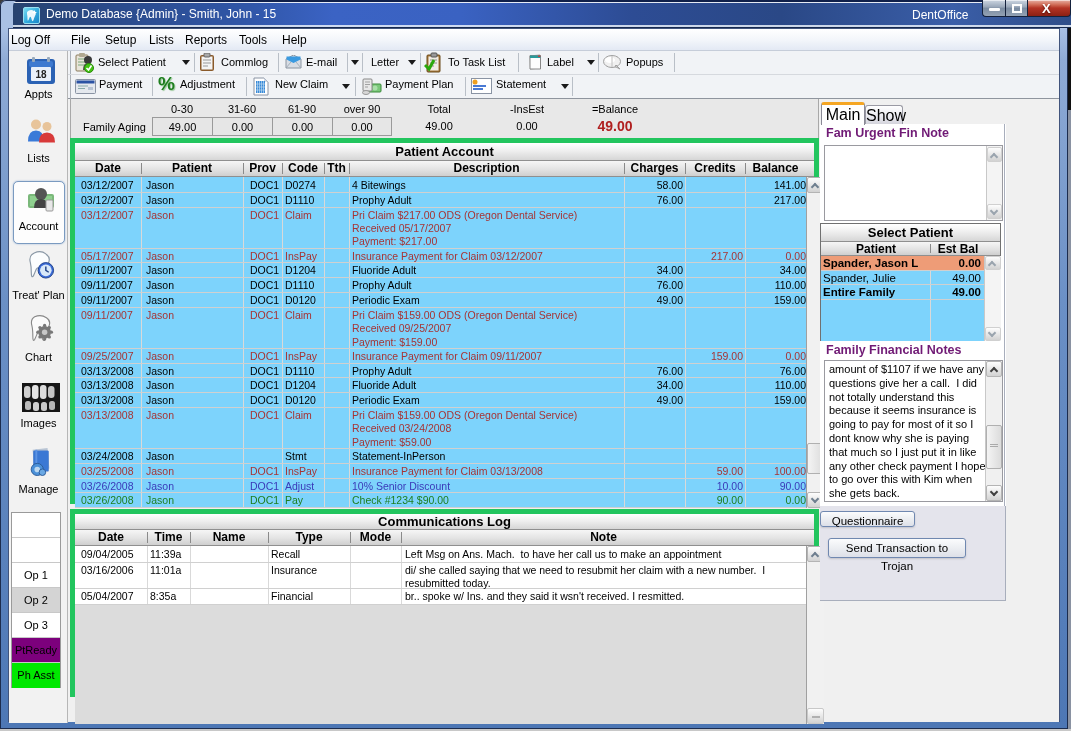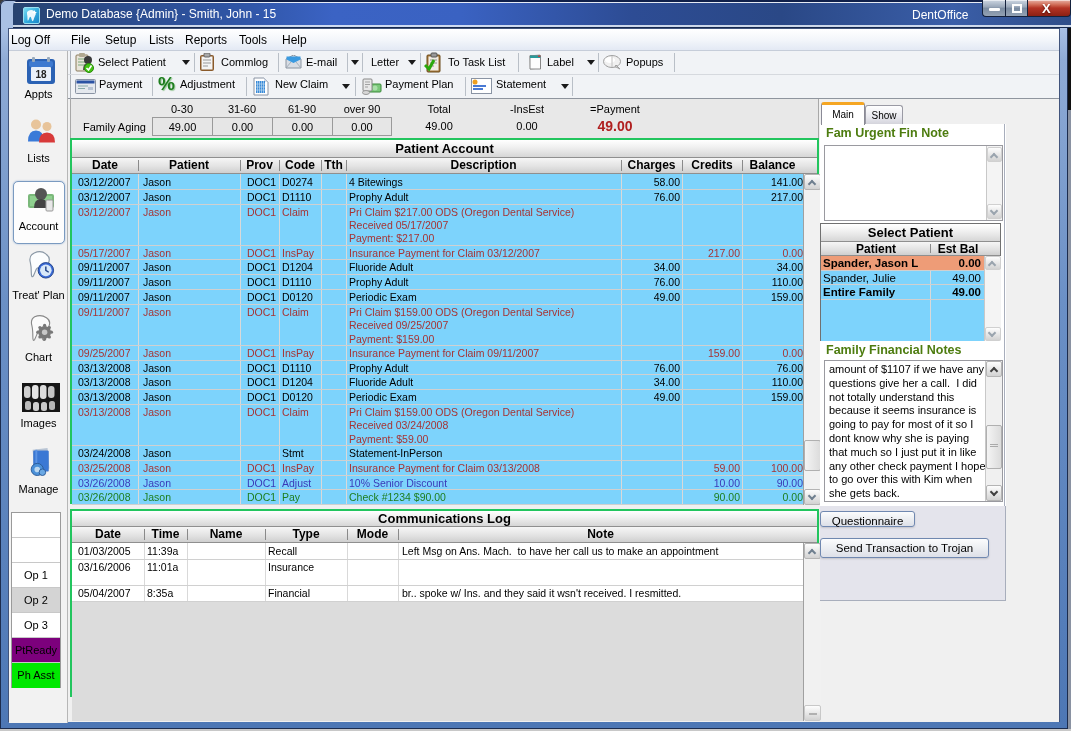--- a/index.html
+++ b/index.html
@@ -35,45 +35,45 @@
 #toolbar .lborder{position:absolute;left:2px;top:0;width:1px;height:48px;background:#aab0b8;}
 .tsep{position:absolute;width:1px;background:#b9bfc7;}
 .tbtxt{position:absolute;font-size:11px;color:#000;top:3px;}
 .tarrow{position:absolute;width:0;height:0;border-left:4px solid transparent;border-right:4px solid transparent;border-top:5px solid #1a1a1a;}
 .ticon{position:absolute;}
 
 #aging{position:absolute;left:61px;top:70px;width:749px;height:39px;background:#e8e8e8;border-left:1px solid #a8a8a8;border-right:1px solid #a8a8a8;font-size:11px;color:#000;}
 .agbox{position:absolute;top:18px;width:60px;height:19px;border:1px solid #9a9a9a;border-right:none;text-align:center;line-height:18px;background:#e6e6e6;}
 .aglab{position:absolute;top:4px;width:60px;text-align:center;}
 .agval{position:absolute;top:21px;width:60px;text-align:center;}
-.grid{position:absolute;background:#fff;border:2px solid #22c55e;}
+.grid{position:absolute;background:#fff;border:5px solid #22c55e;}
 .gtitle{position:absolute;left:0;top:0;width:100%;height:18px;background:linear-gradient(180deg,#ffffff 0%,#efefef 45%,#d6d6d6 100%);border-bottom:1px solid #8f8f8f;text-align:center;font-weight:bold;font-size:13px;color:#000;line-height:17px;}
 .ghead{position:absolute;left:0;width:100%;background:linear-gradient(180deg,#f6f6f6 0%,#e3e3e3 55%,#cfcfcf 100%);border-bottom:1px solid #8f8f8f;font-weight:bold;font-size:12px;color:#000;}
 .ghead i{position:absolute;top:0;bottom:0;font-style:normal;text-align:center;}
 .ghead .tick{position:absolute;top:2px;bottom:2px;width:1px;background:#8a8a8a;}
 .rows{position:absolute;left:0;overflow:hidden;background:#7dd3fc;}
 .colline{position:absolute;top:0;bottom:0;width:1px;background:#d9d9d9;}
 .grow{position:absolute;left:0;width:100%;border-bottom:1px solid #d0d0d0;font-size:10.5px;white-space:nowrap;}
 .grow i{position:absolute;font-style:normal;top:1px;}
 .red{color:#a63434;}.blue{color:#3a3ab8;}.green{color:#1e7e1e;}
 .num{text-align:right;}
 
 .sbar{position:absolute;background:#f1f1f1;border-left:1px solid #a0a0a0;}
 .sbtn{position:absolute;left:0;width:100%;background:linear-gradient(180deg,#fdfdfd 0%,#e8e8e8 50%,#d2d2d2 100%);border:1px solid #b4b4b4;border-radius:2px;}
 .chev{position:absolute;width:6px;height:6px;border-left:2px solid #6f7f8f;border-top:2px solid #6f7f8f;}
 .chev.up{transform:rotate(45deg);}
 .chev.down{transform:rotate(225deg);}
 .sthumb{position:absolute;left:0;width:100%;background:linear-gradient(90deg,#f4f4f4,#dcdcdc);border:1px solid #b0b0b0;border-radius:2px;}
 
 #rpanel{position:absolute;left:811px;top:70px;width:186px;height:502px;background:#fff;}
 #rpanel .graybot{position:absolute;left:0;top:407px;width:186px;height:95px;background:#e4e4ec;border-right:1px solid #a8aebc;border-bottom:1px solid #a8aebc;}
-.tab{position:absolute;font-size:10px;text-align:center;}
+.tab{position:absolute;font-size:16px;text-align:center;}
 #tab-main{left:1px;top:3px;width:44px;height:23px;background:#fff;border:1px solid #8a8a96;border-bottom:none;border-top:3px solid #f5a623;border-radius:3px 3px 0 0;line-height:20px;}
 #tab-show{left:45px;top:6px;width:38px;height:19px;background:linear-gradient(180deg,#ffffff 0%,#e9e9ef 60%,#d4d4dc 100%);border:1px solid #9a9aa4;border-bottom:none;border-radius:3px 3px 0 0;line-height:19px;}
-.rphead{position:absolute;left:6px;font-size:12.5px;font-weight:bold;color:#4d7c0f;}
+.rphead{position:absolute;left:6px;font-size:12.5px;font-weight:bold;color:#701a75;}
 .rpbox{position:absolute;left:4px;width:179px;border:1px solid #9a9aa0;background:#fff;}
 #spgrid{position:absolute;left:0px;top:124px;width:181px;height:118px;border:1px solid #707070;background:#fff;}
 .rpbtn{position:absolute;font-size:11.5px;color:#000;text-align:center;background:linear-gradient(180deg,#fbfcfd 0%,#eceef2 50%,#dde0e8 100%);border:1px solid #7088b0;border-radius:3px;box-shadow:0 1px 2px rgba(0,0,0,.15);}
 </style></head>
 <body>
 <div id="desk-tr"></div>
 <div style="position:absolute;left:1068px;top:110px;width:3px;height:621px;background:#8a92a2"></div>
 <div id="desk-bot"></div>
 <div id="win">
 <div id="titlebar">
@@ -291,21 +291,21 @@
     <div class="aglab" style="left:201px">61-90</div>
     <div class="aglab" style="left:261px">over 90</div>
     <div class="agbox" style="left:81px">49.00</div>
     <div class="agbox" style="left:141px">0.00</div>
     <div class="agbox" style="left:201px">0.00</div>
     <div class="agbox" style="left:261px;border-right:1px solid #9a9a9a">0.00</div>
     <div class="aglab" style="left:338px">Total</div>
     <div class="agval" style="left:338px">49.00</div>
     <div class="aglab" style="left:426px">-InsEst</div>
     <div class="agval" style="left:426px">0.00</div>
-    <div class="aglab" style="left:514px">=Payment</div>
+    <div class="aglab" style="left:514px">=Balance</div>
     <div class="agval" style="left:514px;top:19px;font-weight:bold;font-size:14px;color:#b02020">49.00</div>
   </div>
   <div class="grid" id="acctgrid" style="left:61px;top:109px;width:749px;height:366px;">
     <div class="gtitle">Patient Account</div>
     <div class="ghead" style="top:18px;height:16px;">
       <i style="left:0;width:66px">Date</i>
           <i style="left:66px;width:102px">Patient</i>
           <i style="left:168px;width:39px">Prov</i>
           <i style="left:207px;width:42px">Code</i>
           <i style="left:249px;width:25px">Tth</i>
@@ -502,29 +502,30 @@
           <b class="tick" style="left:326px"></b>
     </div>
     <div class="rows" style="top:32px;width:731px;height:178px;background:#dcdcdc;">
       <div style="position:absolute;left:0;top:0;width:731px;height:58.5px;background:#fff"></div>
       <b class="colline" style="left:72px;height:58.5px;bottom:auto"></b>
           <b class="colline" style="left:115px;height:58.5px;bottom:auto"></b>
           <b class="colline" style="left:193px;height:58.5px;bottom:auto"></b>
           <b class="colline" style="left:275px;height:58.5px;bottom:auto"></b>
           <b class="colline" style="left:326px;height:58.5px;bottom:auto"></b>
       <div class="grow" style="top:0.5px;height:16px">
-            <i style="left:6px">01/03/2005</i>
+            <i style="left:6px">09/04/2005</i>
             <i style="left:75px">11:39a</i>
             <i style="left:196px">Recall</i>
             <i style="left:330px">Left Msg on Ans. Mach.&nbsp; to have her call us to make an appointment</i>
           </div>
       <div class="grow" style="top:16.5px;height:26px">
             <i style="left:6px">03/16/2006</i>
             <i style="left:75px">11:01a</i>
             <i style="left:196px">Insurance</i>
+            <i style="left:330px;line-height:13px;">di/ she called saying that we need to resubmit her claim with a new number.&nbsp; I<br>resubmitted today.</i>
           </div>
       <div class="grow" style="top:42.5px;height:16px">
             <i style="left:6px">05/04/2007</i>
             <i style="left:75px">8:35a</i>
             <i style="left:196px">Financial</i>
             <i style="left:330px">br.. spoke w/ Ins. and they said it wsn't received. I resmitted.</i>
           </div>
     </div>
     <div class="sbar" style="left:731px;top:32px;width:18px;height:178px;">
       <div class="sbtn" style="top:0;height:16px">
@@ -592,16 +593,16 @@
             </div>
         <div class="sbtn" style="bottom:0;height:16px">
               <b class="chev down" style="left:4px;top:3px;border-color:#404040"></b>
             </div>
         <div class="sthumb" style="top:64px;height:44px">
               <b style="position:absolute;left:3px;top:18px;width:8px;border-top:1px solid #aaa;border-bottom:1px solid #aaa;height:3px"></b>
             </div>
       </div>
     </div>
     <div class="rpbtn" style="left:0;top:412px;width:95px;height:16px;line-height:18px">Questionnaire</div>
-    <div class="rpbtn" style="left:0;top:439px;width:169px;height:20px;line-height:18px">Send Transaction to Trojan</div>
+    <div class="rpbtn" style="left:8px;top:439px;width:138px;height:20px;line-height:18px">Send Transaction to Trojan</div>
   </div>
 </div>
 </div>
 
 </body></html>

